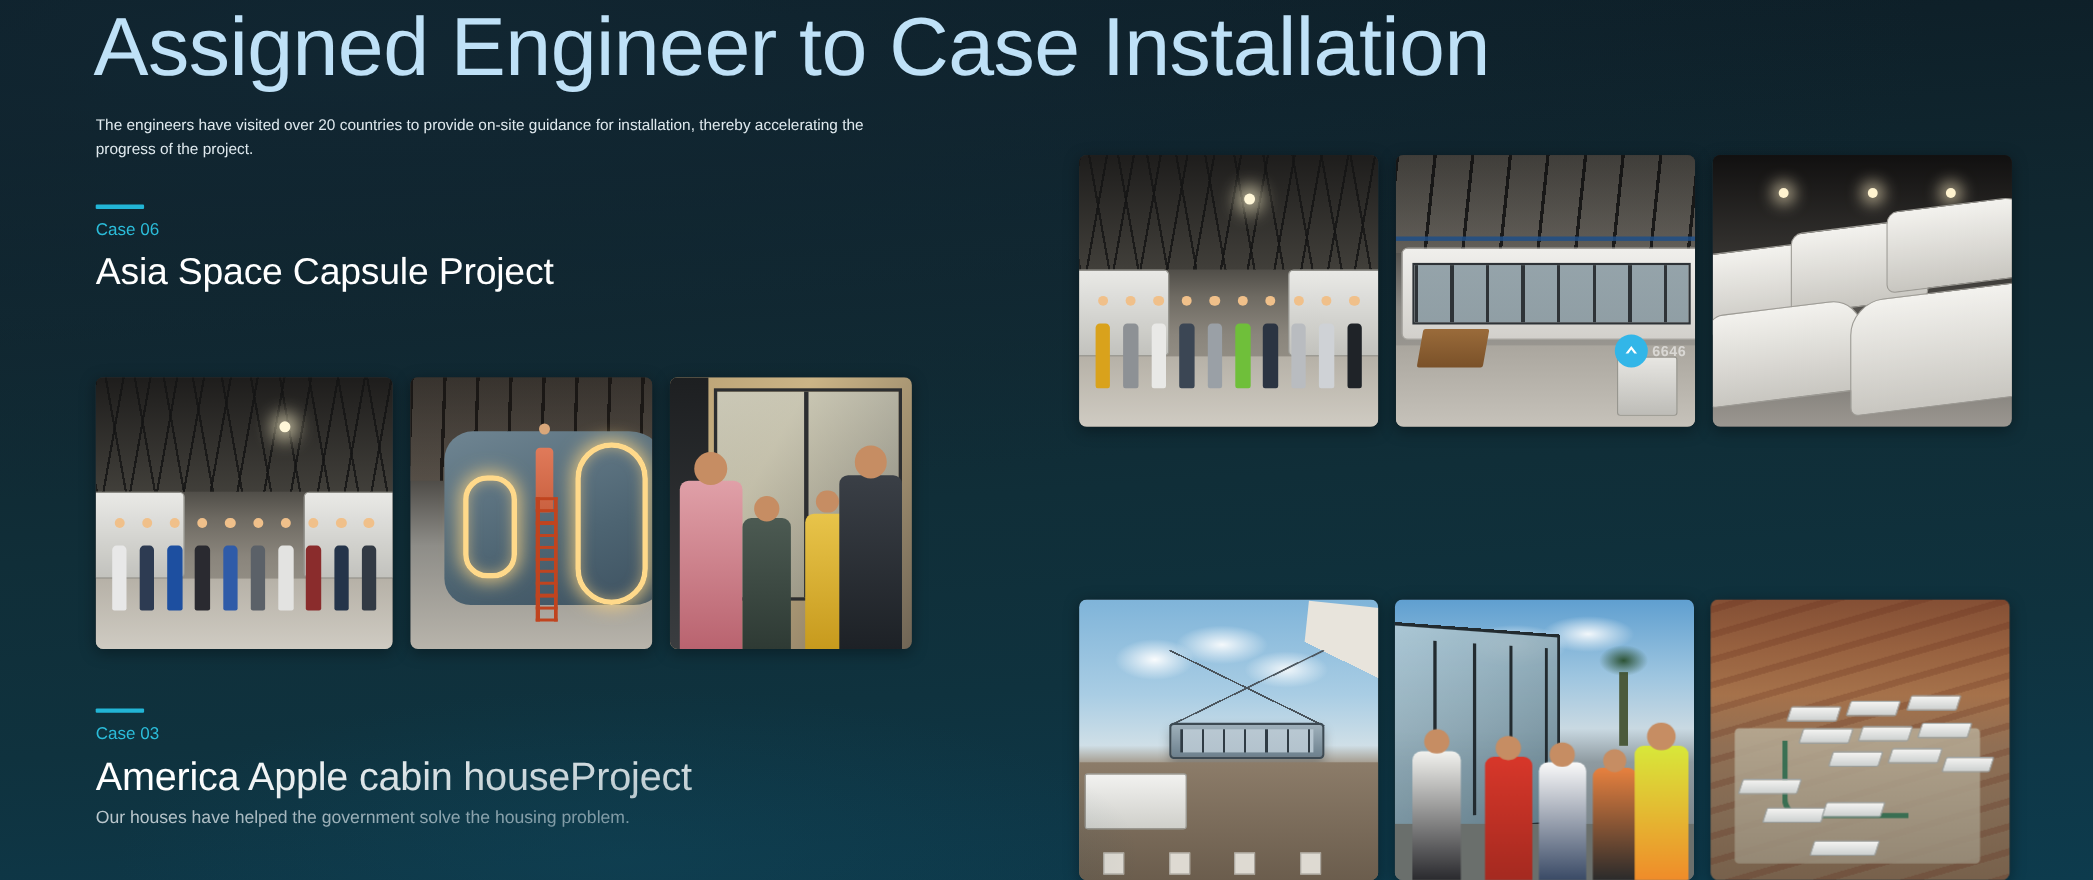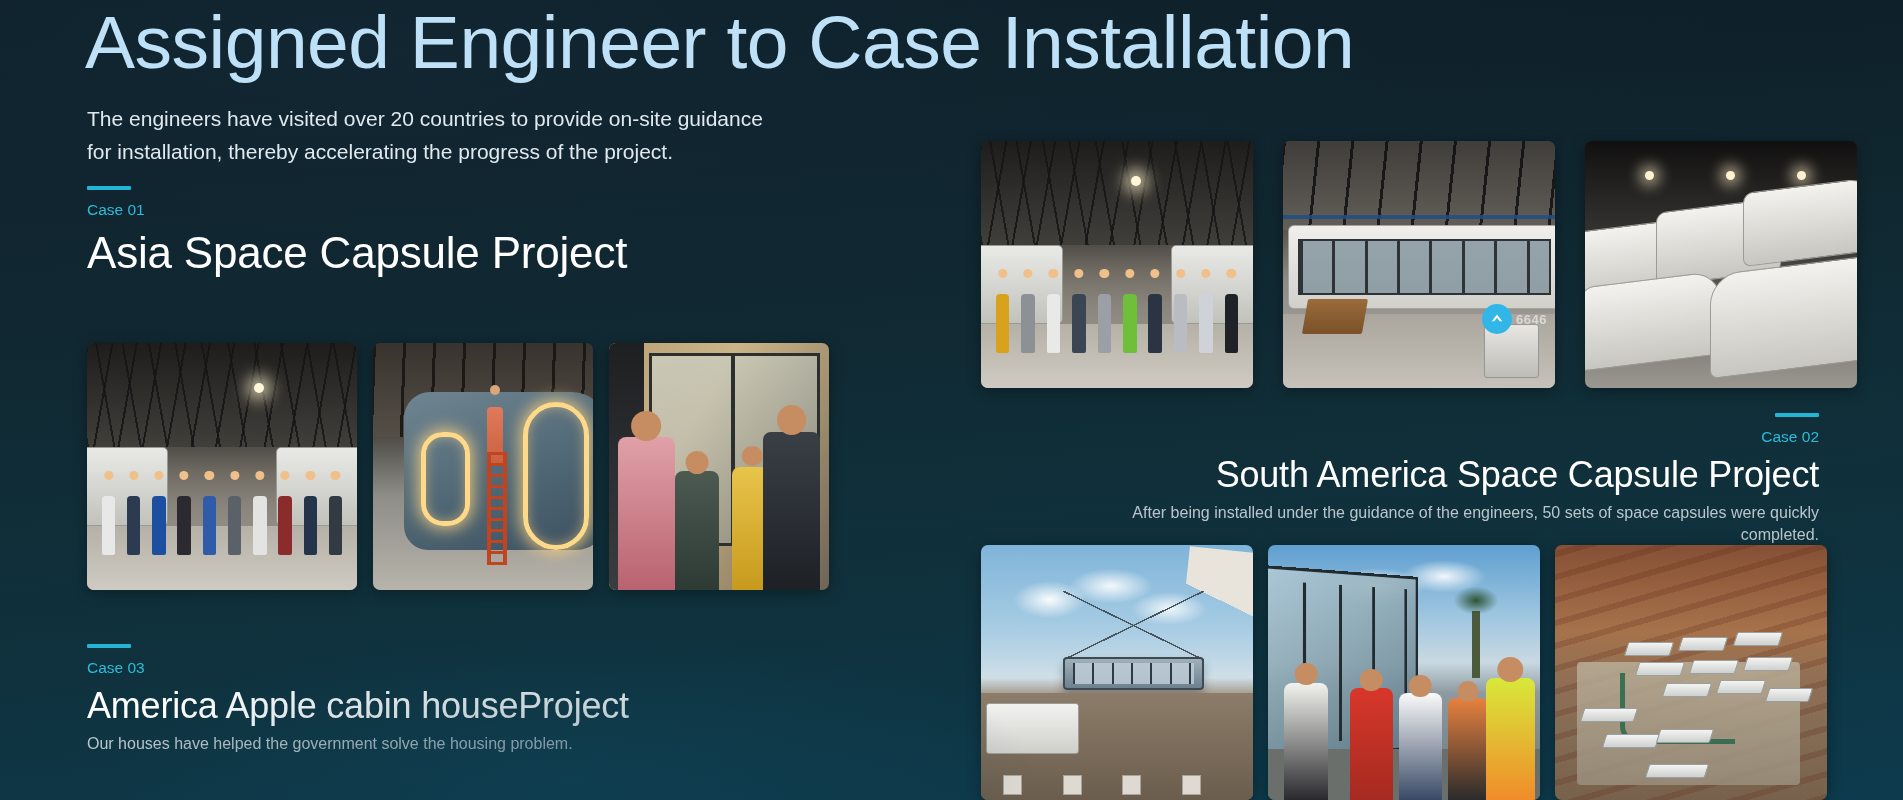--- a/index.html
+++ b/index.html
@@ -52,21 +52,21 @@
     font-weight: 400;
     letter-spacing: -0.5px;
     color: #bfe1f7;
     white-space: nowrap;
   }
   .subhead {
     position: absolute;
     left: 87px;
     top: 103px;
     width: 700px;
-    font-size: 21px;
+    font-size: 14px;
     line-height: 1.55;
     color: #dfe9ee;
     font-weight: 400;
   }
 
   
   .case-block { position: absolute; }
 
   .accent-bar {
     width: 44px;
@@ -78,21 +78,21 @@
   .case-block.right .accent-bar { margin-left: auto; }
 
   .case-label {
     font-size: 15.5px;
     color: #2bbcd9;
     line-height: 1.2;
     margin-bottom: 7px;
     font-weight: 400;
   }
   .case-title {
-    font-size: 44px;
+    font-size: 34px;
     line-height: 1.18;
     color: #ffffff;
     font-weight: 400;
     letter-spacing: -0.2px;
     margin-bottom: 6px;
     white-space: nowrap;
   }
   .case-desc {
     font-size: 16px;
     line-height: 1.42;
@@ -394,21 +394,21 @@
 </head>
 <body>
 
 <div id="page">
 
   <h1 class="headline">Assigned Engineer to Case Installation</h1>
   <p class="subhead">The engineers have visited over 20 countries to provide on-site guidance for installation, thereby accelerating the progress of the project.</p>
 
   <div class="case-block" style="left:87px; top:186px;">
     <div class="accent-bar"></div>
-    <div class="case-label">Case 01</div>
+    <div class="case-label">Case 06</div>
     <div class="case-title">Asia Space Capsule Project</div>
   </div>
 
   <div class="gallery" style="left:87px; top:343px; gap:16px;">
     <div class="photo" style="width:270px;height:247px;">
       <div class="scene sc-warehouse-group">
         <div class="roof"></div>
           <div class="lamp"></div>
         <div class="capL"></div>
           <div class="capR"></div>
@@ -487,21 +487,21 @@
     </div>
   </div>
 
   <div class="case-block" style="left:87px; top:644px;">
     <div class="accent-bar"></div>
     <div class="case-label">Case 03</div>
     <div class="case-title" style="font-size:36px;">America Apple cabin houseProject</div>
     <div class="case-desc">Our houses have helped the government solve the housing problem.</div>
   </div>
 
-  <div class="gallery" style="left:981px; top:141px; gap:30px;">
+  <div class="gallery" style="left:981px; top:141px; gap:16px;">
     <div class="photo" style="width:272px;height:247px;">
       <div class="scene sc-warehouse-group">
         <div class="roof"></div>
           <div class="lamp" style="left:55%;top:14%"></div>
         <div class="capL"></div>
           <div class="capR"></div>
         <div class="floor"></div>
         <div class="crowd">
           <div class="person">
               <div class="head"></div>
@@ -574,26 +574,20 @@
         <div class="spot" style="left:78%"></div>
         <div class="shell" style="left:-6%; top:34%; width:46%; height:30%;"></div>
         <div class="shell" style="left:26%; top:26%; width:46%; height:30%;"></div>
         <div class="shell" style="left:58%; top:18%; width:48%; height:30%;"></div>
         <div class="shell" style="left:-2%; top:56%; width:52%; height:34%; border-radius:14px 30px 8px 8px;"></div>
         <div class="shell" style="left:46%; top:50%; width:60%; height:42%; border-radius:30px 10px 8px 8px;"></div>
       </div>
     </div>
   </div>
 
-  <div class="case-block right" style="right:84px; top:413px; width:700px;">
-    <div class="accent-bar"></div>
-    <div class="case-label">Case 02</div>
-    <div class="case-title" style="font-size:36px;">South America Space Capsule Project</div>
-    <div class="case-desc" style="line-height:1.38;">After being installed under the guidance of the engineers, 50 sets of space capsules were quickly completed.</div>
-  </div>
 
   <div class="gallery" style="left:981px; top:545px; gap:15px;">
     <div class="photo" style="width:272px;height:255px;">
       <div class="scene sc-crane">
         <div class="clouds"></div>
         <div class="boom"></div>
         <div class="rig"></div>
         <div class="module"></div>
         <div class="ground"></div>
         <div class="trailer"></div>

